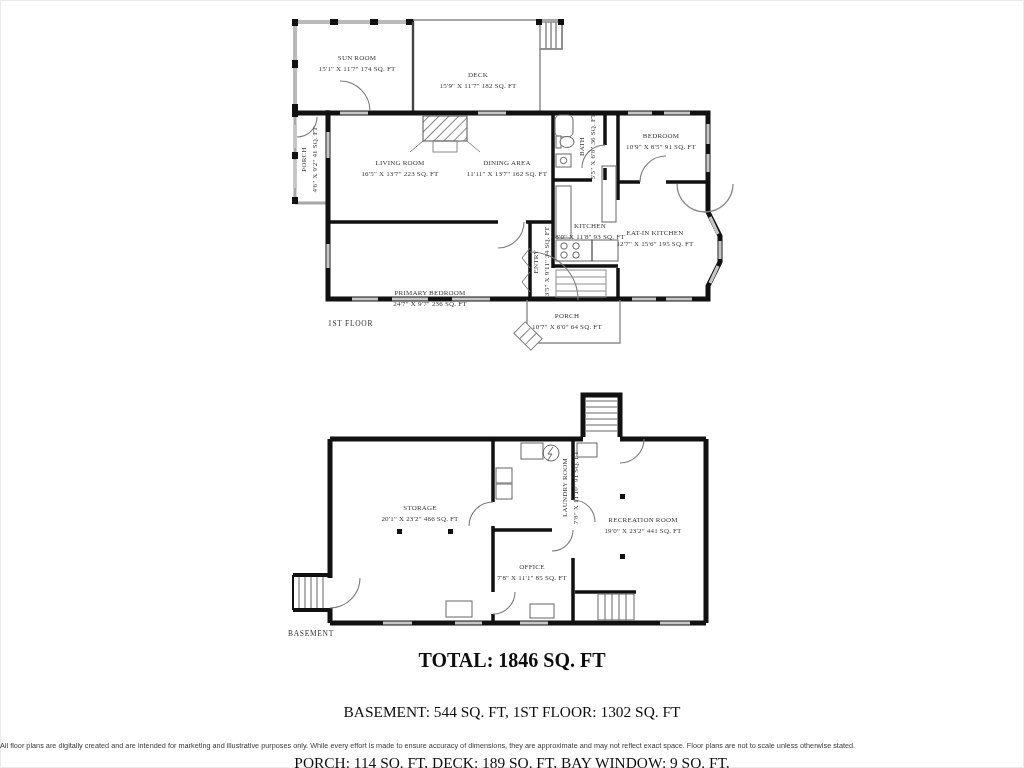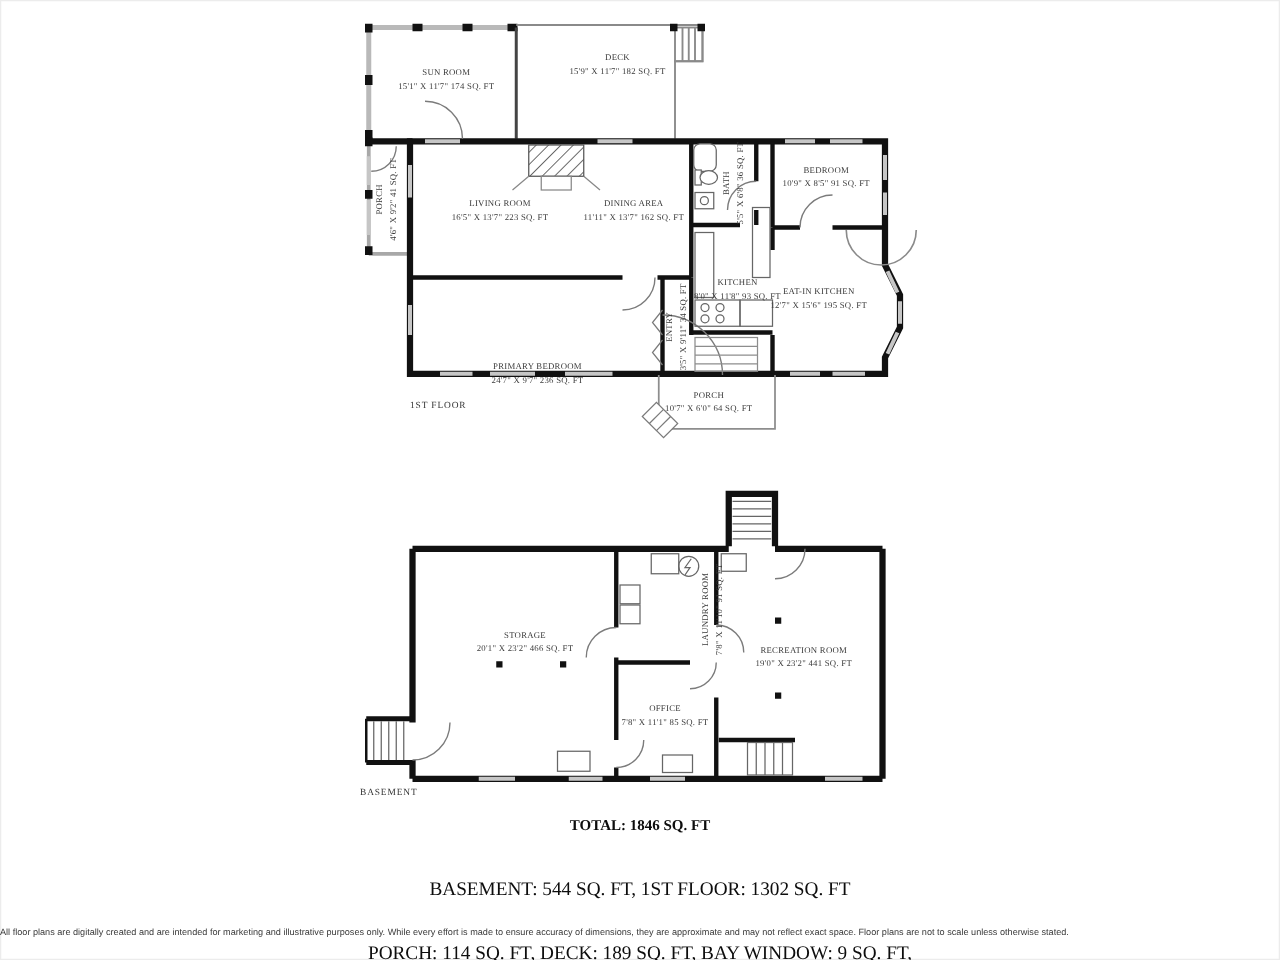--- a/index.html
+++ b/index.html
@@ -4,21 +4,21 @@
 <style>
   html,body{margin:0;padding:0;background:#fff;}
   .page{position:relative;width:1024px;height:768px;background:#ffffff;overflow:hidden;
         box-shadow:inset 0 0 0 1px #ececec;font-family:"Liberation Serif",serif;}
   svg{position:absolute;left:0;top:0;}
   .lbl{position:absolute;width:130px;text-align:center;color:#3a3a3a;
        font-family:"Liberation Serif",serif;font-size:7px;line-height:1.5;letter-spacing:.2px;}
   .vlbl{transform:rotate(-90deg);}
   .cap{position:absolute;color:#333;font-family:"Liberation Serif",serif;font-size:7.5px;letter-spacing:.7px;}
   .summary{position:absolute;left:0;right:0;top:653px;text-align:center;color:#0d0d0d;}
-  .sum-total{font-family:"Liberation Serif",serif;font-weight:700;font-size:12px;line-height:15px;}
+  .sum-total{font-family:"Liberation Serif",serif;font-weight:700;font-size:20px;line-height:15px;}
   .sum-line{font-family:"Liberation Serif",serif;font-weight:400;font-size:15.4px;line-height:15.2px;margin-top:36px;}
   .disclaimer{position:absolute;left:0;right:0;top:741px;text-align:left;color:#3a3a3a;
        font-family:Liberation Sans, sans-serif;font-size:7.3px;letter-spacing:0;}
 </style>
 </head>
 <body>
 
 <div class="page">
 
   <svg width="1024" height="768" viewBox="0 0 1024 768">
@@ -207,21 +207,21 @@
         <rect x="620" y="494" width="5" height="5"></rect>
           <rect x="620" y="554" width="5" height="5"></rect>
       </g>
     </g>
   </svg>
 
   <div class="lbl" style="left:292px;top:53px;">
     <div>SUN ROOM</div>
     <div>15'1" X 11'7" 174 SQ. FT</div>
   </div>
-  <div class="lbl" style="left:413px;top:41px;margin-left:16px;">
+  <div class="lbl" style="left:413px;top:70px;">
     <div>DECK</div>
     <div>15'9" X 11'7" 182 SQ. FT</div>
   </div>
   <div class="lbl vlbl" style="left:244px;top:149px;">
     <div>PORCH</div>
     <div>4'6" X 9'2" 41 SQ. FT</div>
   </div>
   <div class="lbl" style="left:335px;top:158px;">
     <div>LIVING ROOM</div>
     <div>16'5" X 13'7" 223 SQ. FT</div>

